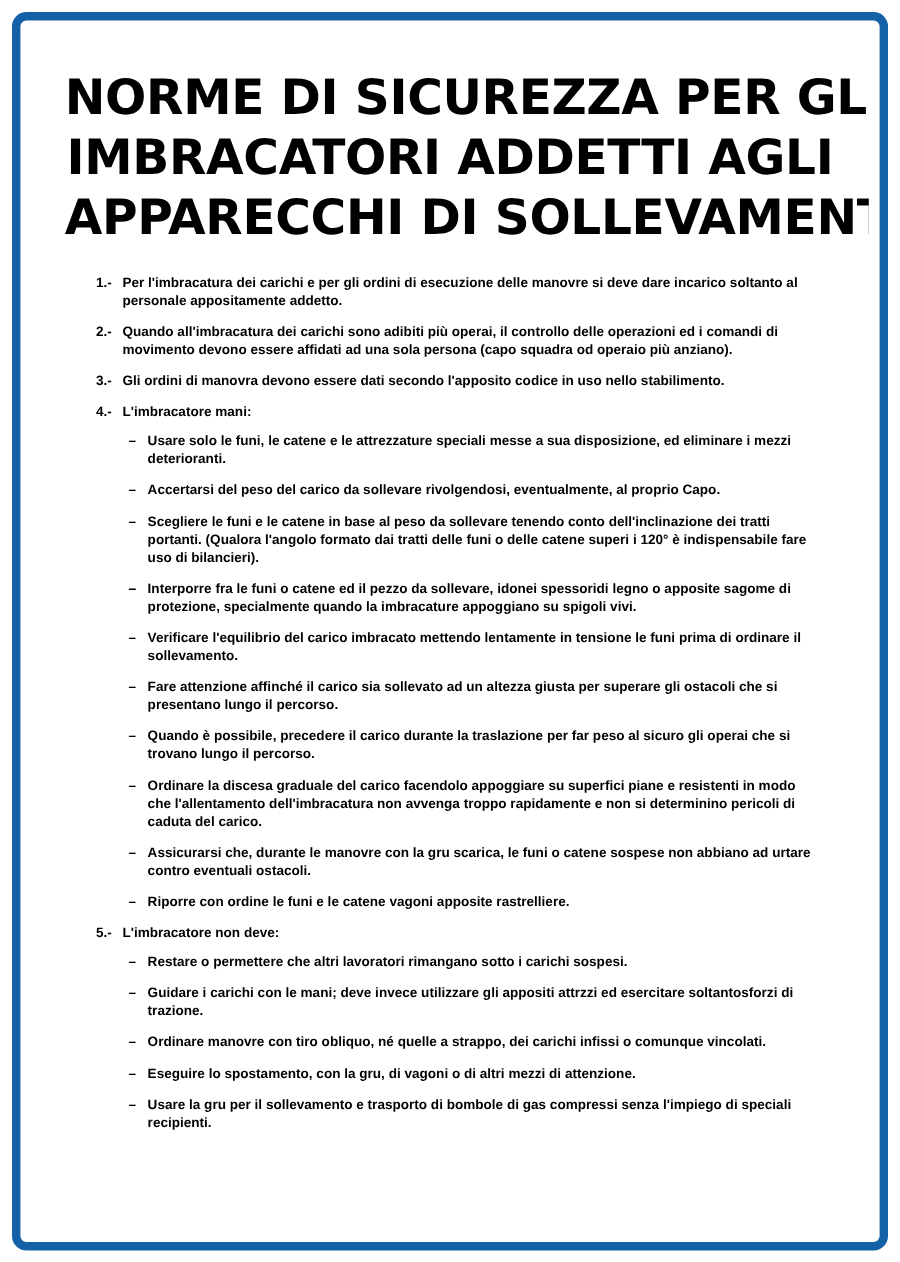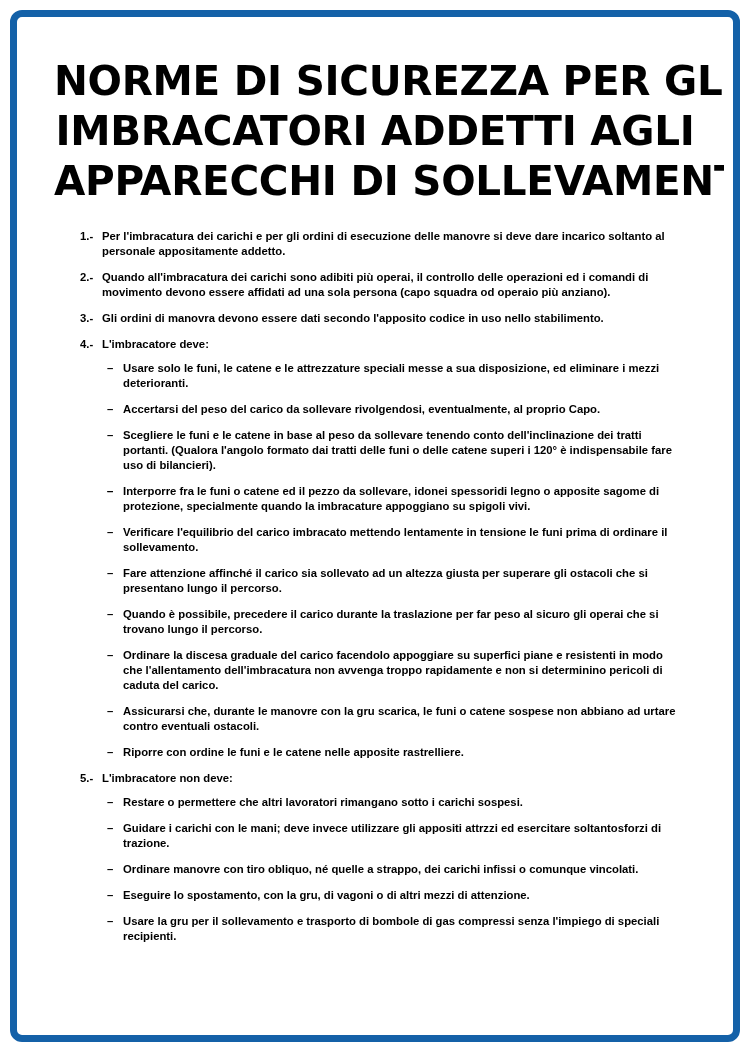--- a/index.html
+++ b/index.html
@@ -136,21 +136,21 @@
             <span>Quando all'imbracatura dei carichi sono adibiti più operai, il controllo delle operazioni ed i comandi di movimento devono essere affidati ad una sola persona (capo squadra od operaio più anziano).</span>
           </div>
 
           <div class="num-item">
             <span class="marker">3.-</span>
             <span>Gli ordini di manovra devono essere dati secondo l'apposito codice in uso nello stabilimento.</span>
           </div>
 
           <div class="num-item tight">
             <span class="marker">4.-</span>
-            <span>L'imbracatore deve:</span>
+            <span>L'imbracatore mani:</span>
           </div>
 
           <ul class="sub-list">
             <li class="sub-item">
               <span class="dash">–</span>
               <span>Usare solo le funi, le catene e le attrezzature speciali messe a sua disposizione, ed eliminare i mezzi deterioranti.</span>
             </li>
             <li class="sub-item">
               <span class="dash">–</span>
               <span>Accertarsi del peso del carico da sollevare rivolgendosi, eventualmente, al proprio Capo.</span>
@@ -181,21 +181,21 @@
             <li class="sub-item">
               <span class="dash">–</span>
               <span>Ordinare la discesa graduale del carico facendolo appoggiare su superfici piane e resistenti in modo che l'allentamento dell'imbracatura non avvenga troppo rapidamente e non si determinino pericoli di caduta del carico.</span>
             </li>
             <li class="sub-item">
               <span class="dash">–</span>
               <span>Assicurarsi che, durante le manovre con la gru scarica, le funi o catene sospese non abbiano ad urtare contro eventuali ostacoli.</span>
             </li>
             <li class="sub-item">
               <span class="dash">–</span>
-              <span>Riporre con ordine le funi e le catene nelle apposite rastrelliere.</span>
+              <span>Riporre con ordine le funi e le catene vagoni apposite rastrelliere.</span>
             </li>
           </ul>
 
           <div class="num-item tight">
             <span class="marker">5.-</span>
             <span>L'imbracatore non deve:</span>
           </div>
 
           <ul class="sub-list">
             <li class="sub-item">

